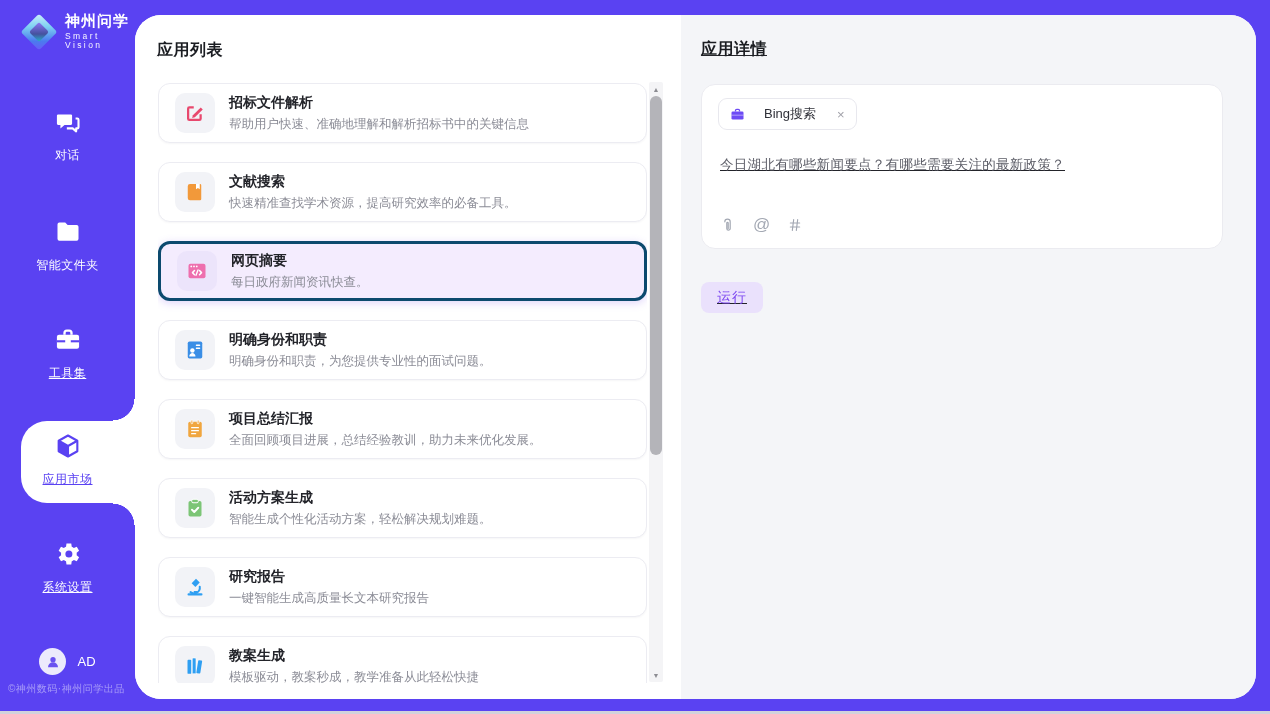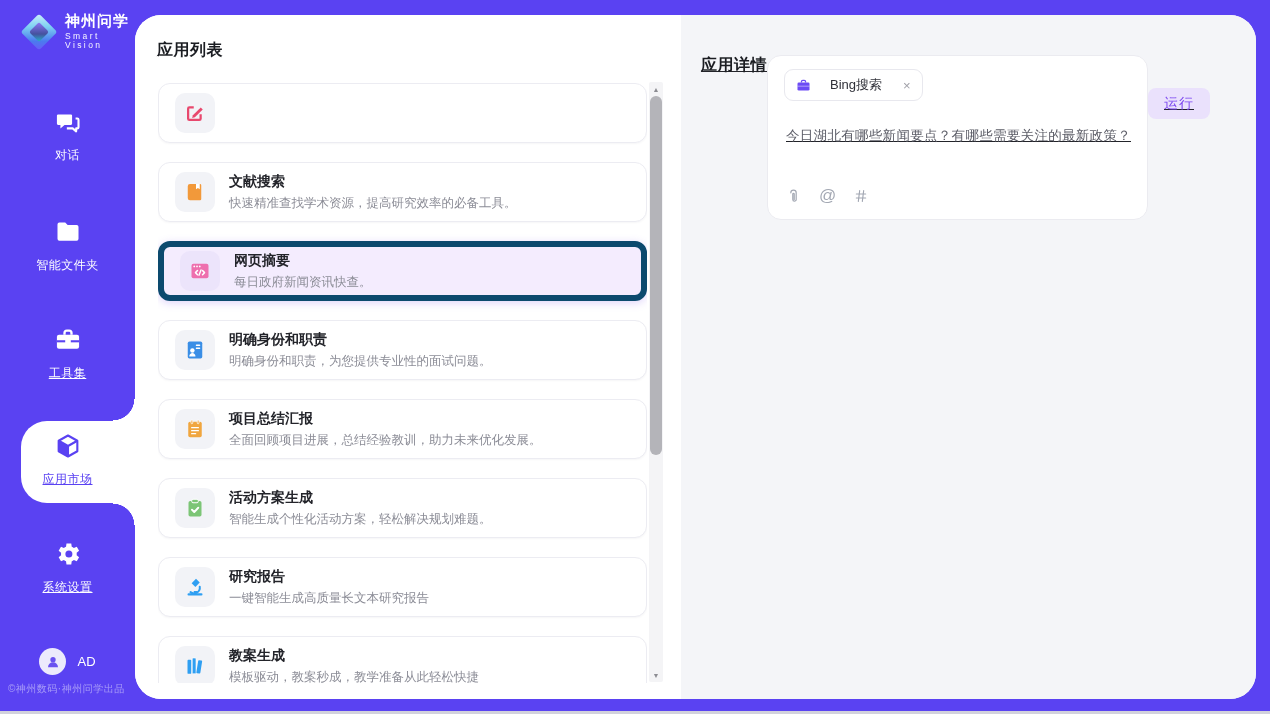--- a/index.html
+++ b/index.html
@@ -47,34 +47,34 @@
     border-radius:26px; overflow:hidden; display:flex; z-index:2;text-decoration:underline; }
 
   .panel-title { font-size:16px; font-weight:bold; color:#1b1d22; letter-spacing:.5px; }
 
   
   .list-panel { width:546px; position:relative; background:#fff; flex:0 0 auto; }
   .list-panel .panel-title { position:absolute; top:25px; left:22px; }
   .list-viewport { position:absolute; top:68px; left:23px; width:489px; height:600px; overflow:hidden; }
   .app-card { height:60px; margin-bottom:19px; border:1px solid #ececf2; border-radius:12px; background:#fff;
     display:flex; align-items:center; padding:0 16px; gap:14px; cursor:pointer; box-shadow:0 1px 2px rgba(16,24,40,.04); }
-  .app-card.selected { background:#f4ecfe; border:6px solid #0c4a6e; box-shadow:0 2px 8px rgba(139,99,242,.28); }
+  .app-card.selected { background:#f4ecfe; border:3px solid #0c4a6e; box-shadow:0 2px 8px rgba(139,99,242,.28); }
   .tile { width:40px; height:40px; border-radius:10px; background:#f2f3f7; display:flex; align-items:center; justify-content:center; flex:0 0 auto; }
   .app-card.selected .tile { background:#ece4fb; }
   .app-title { font-size:14px; font-weight:bold; color:#23242a; }
   .app-desc { font-size:12.5px; color:#8b8c96; margin-top:4px; }
 
   .scrollbar { position:absolute; top:67px; right:18px; width:14px; height:600px; background:#f4f4f6; border-radius:2px; }
   .sb-arrow { position:absolute; left:0; width:14px; height:14px; display:flex; align-items:center; justify-content:center;
     font-size:7px; color:#8d8d93; cursor:pointer; }
   .sb-up { top:0; } .sb-down { bottom:0; }
   .sb-thumb { position:absolute; left:1px; top:14px; width:12px; height:359px; background:#b4b4b9; border-radius:6px; cursor:pointer; }
 
   
-  .detail-panel { flex:1; background:#f4f5f8; padding:40px 33px 0 20px; display:flex; flex-direction:row; }
+  .detail-panel { flex:1; background:#f4f5f8; padding:24px 33px 0 20px; display:flex; flex-direction:column; }
   .detail-panel .panel-title { margin-bottom:24px; }
   .input-card { background:#fff; border:1px solid #ebebf0; border-radius:14px; height:165px; position:relative; padding:13px 16px; }
   .tool-tag { display:inline-flex; align-items:center; gap:19px; height:32px; padding:0 11px; border:1px solid #e8e8ee;
     border-radius:9px; background:#fff; font-size:13px; color:#2f3038; cursor:pointer; }
   .tag-close { color:#a0a0a8; font-size:13px; margin-left:2px; cursor:pointer; }
   .query-text { margin:26px 0 0 2px; font-size:13.5px; color:#5b5c66; letter-spacing:.3px; cursor:text; }
   .attach-row { position:absolute; left:17px; bottom:13px; display:flex; align-items:center; gap:17px; color:#a3a8b3; }
   .attach-row .glyph { font-size:16px; cursor:pointer; display:flex; align-items:center; }
   .run-row { display:flex; justify-content:flex-start; margin-top:33px; }
   .run-btn { border:none; background:#eae1fc; color:#7b46f0; font-size:14px; height:31px; padding:0 16px;
@@ -170,20 +170,24 @@
 
     <div class="list-viewport">
 
       <div class="app-card">
         <span class="tile" style="color: rgb(232, 72, 109);">
           <svg width="20" height="20" viewBox="0 0 16 16">
             <path d="M12.5 9v3.5a1 1 0 01-1 1h-8a1 1 0 01-1-1v-8a1 1 0 011-1H7" fill="none" stroke="currentColor" stroke-width="1.8"></path>
             <path d="M6.3 9.8l6.3-6.3 1.6 1.6-6.3 6.3-2.2.6z" fill="currentColor"></path>
           </svg>
         </span>
+        <span>
+          <div class="app-title">招标文件解析</div>
+          <div class="app-desc">帮助用户快速、准确地理解和解析招标书中的关键信息</div>
+        </span>
       </div>
 
       <div class="app-card">
         <span class="tile" style="color: rgb(242, 153, 58);">
           <svg width="20" height="20" viewBox="0 0 16 16">
             <path d="M4 1.5h8a1 1 0 011 1v11a1 1 0 01-1 1H4A1.8 1.8 0 012.2 12.7V3.3A1.8 1.8 0 014 1.5z" fill="currentColor"></path>
             <path d="M8.8 1.5v4.3l1.5-1.1 1.5 1.1V1.5z" fill="#fff"></path>
           </svg>
         </span>
         <span>

